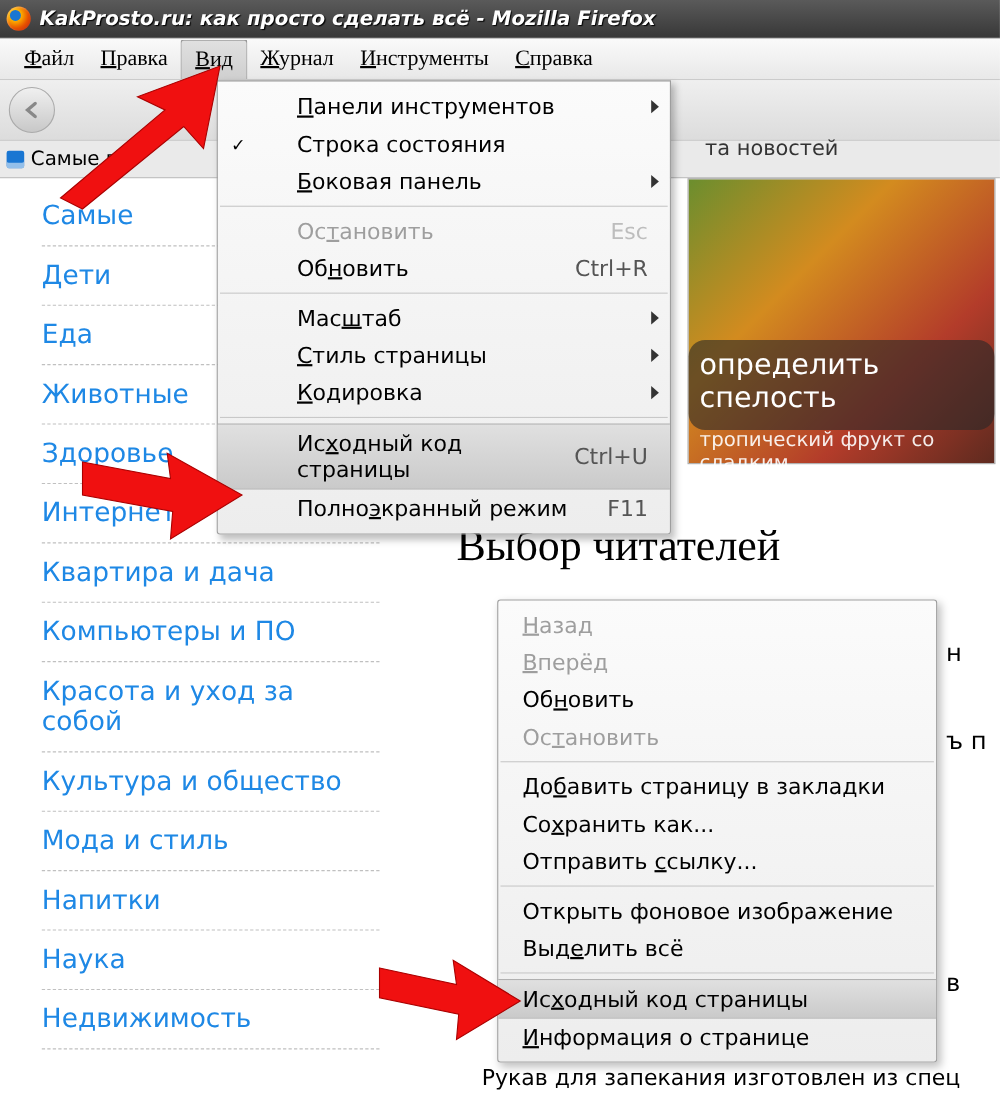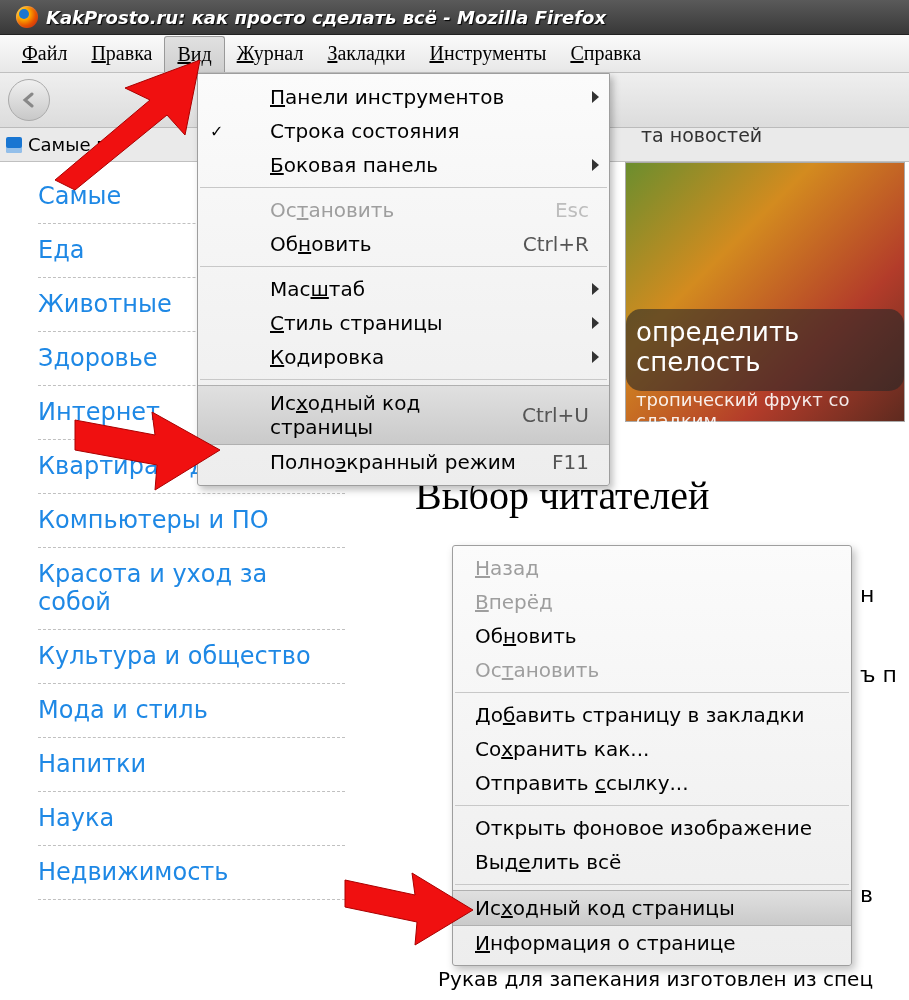--- a/index.html
+++ b/index.html
@@ -4,21 +4,21 @@
 <style>
   * { box-sizing: border-box; margin: 0; padding: 0; }
   body {
     width: 909px; height: 1000px;
     font-family: "DejaVu Sans", Verdana, Arial, sans-serif;
     background: #fff; overflow: hidden; position: relative;
   }
   .titlebar {
     height: 35px;
     background: linear-gradient(to bottom, #5a5a5a, #383838);
-    display: flex; align-items: center; padding: 0 16px; gap: 8px;
+    display: flex; align-items: center; padding: 0 6px; gap: 8px;
     border-bottom: 1px solid #222;
   }
   .ff-icon { width: 22px; height: 22px; border-radius: 11px;
     background: radial-gradient(circle at 35% 35%, #ffb300 25%, #e65100 60%, #b71c1c 100%);
     position: relative;
     box-shadow: inset 1px 1px 2px rgba(255,255,255,.3);
   }
   .ff-icon::after { content:""; position:absolute; width:10px; height:10px; border-radius:50%;
     background:#1976d2; top:3px; left:3px; }
   .title-text { color:#fff; font-weight:bold; font-size:18px; font-style: italic; text-shadow: 1px 1px 1px #000; }
@@ -147,21 +147,20 @@
 <div class="titlebar">
   <div class="ff-icon"></div>
   <div class="title-text">KakProsto.ru: как просто сделать всё - Mozilla Firefox</div>
 </div>
 
 <div class="menubar">
   <div class="menu-item"><span class="ul">Ф</span>айл</div>
   <div class="menu-item"><span class="ul">П</span>равка</div>
   <div class="menu-item active"><span class="ul">В</span>ид</div>
   <div class="menu-item"><span class="ul">Ж</span>урнал</div>
-  <div class="menu-item"><span class="ul">З</span>акладки</div>
   <div class="menu-item"><span class="ul">И</span>нструменты</div>
   <div class="menu-item"><span class="ul">С</span>правка</div>
 </div>
 
 <div class="navbar">
   <div class="nav-btn">
     <svg width="16" height="16">
         <path d="M11 2 L4 8 L11 14" fill="none" stroke="#888" stroke-width="3" stroke-linecap="round"></path>
       </svg>
   </div>
@@ -171,20 +170,21 @@
   <span class="book-icon"></span>
   <span><span>Самые п</span></span>
 </div>
 
 <div class="page">
 
   <div class="newsbar">та новостей</div>
 
   <div class="sidebar">
     <a>Самые</a>
+    <a>Дети</a>
     <a>Еда</a>
     <a>Животные</a>
     <a>Здоровье</a>
     <a>Интернет</a>
     <a>Квартира и дача</a>
     <a>Компьютеры и ПО</a>
     <a>Красота и уход за собой</a>
     <a>Культура и общество</a>
     <a>Мода и стиль</a>
     <a>Напитки</a>

